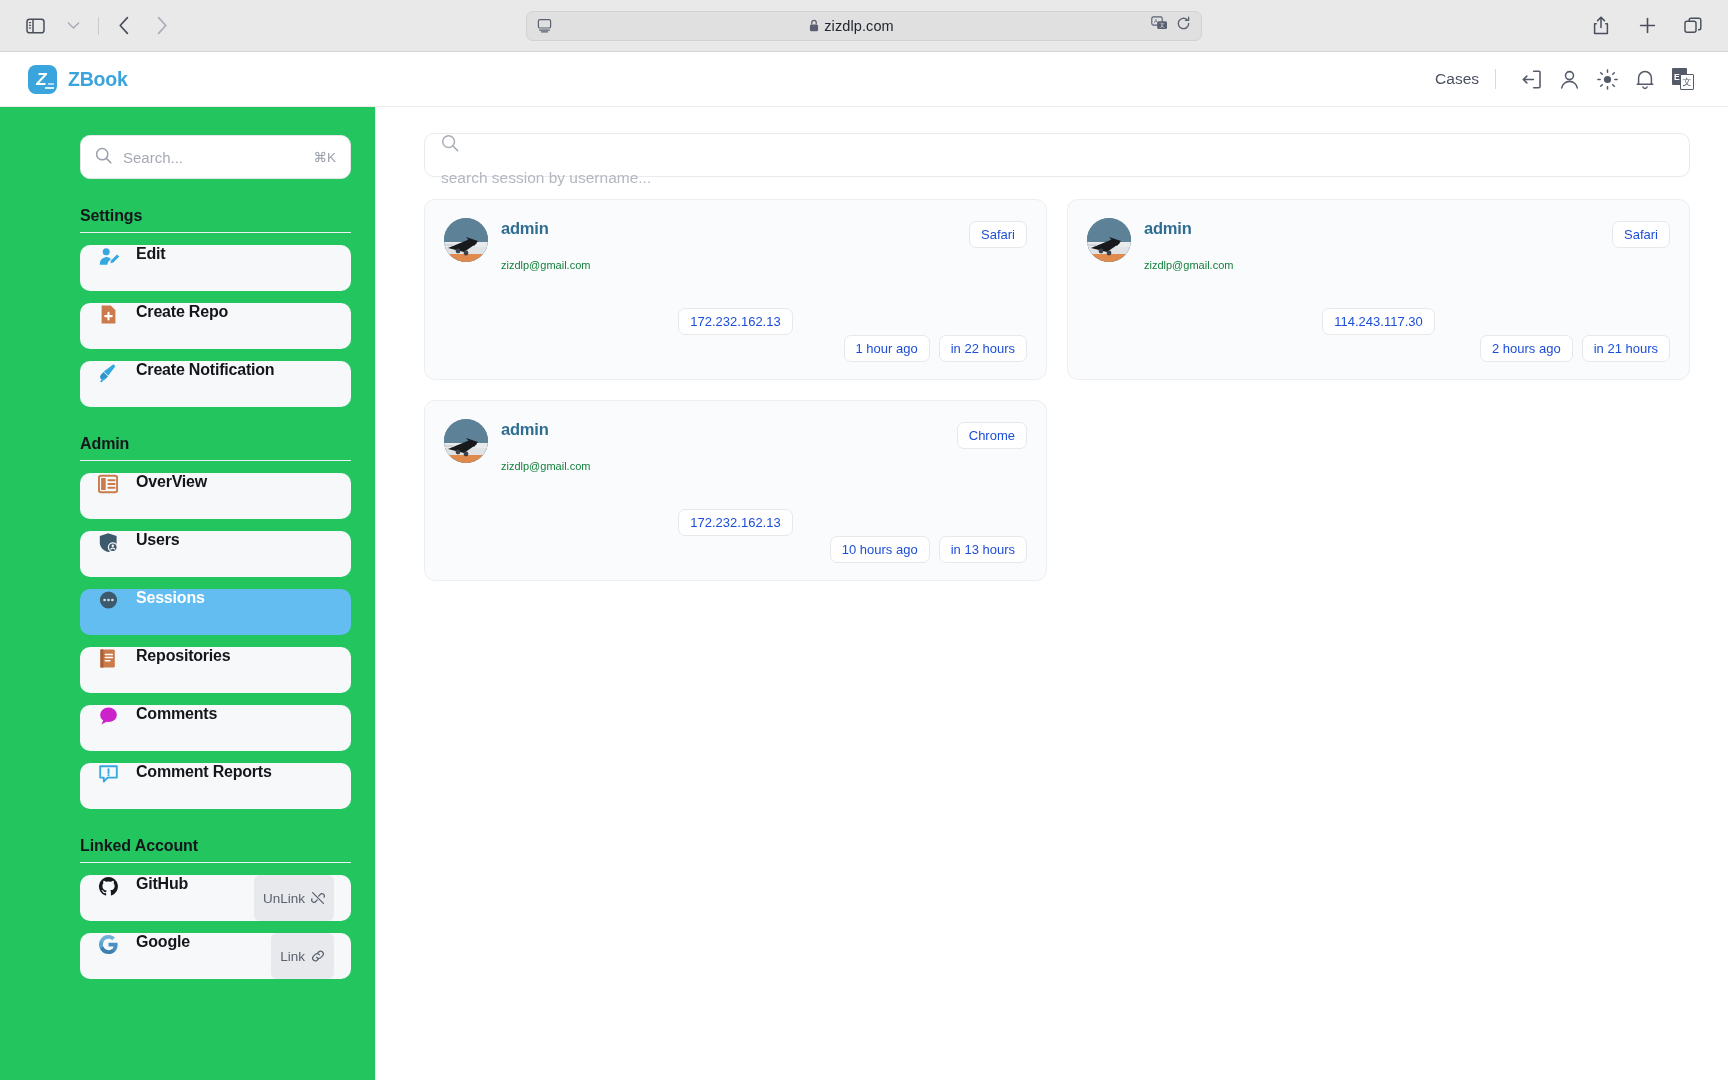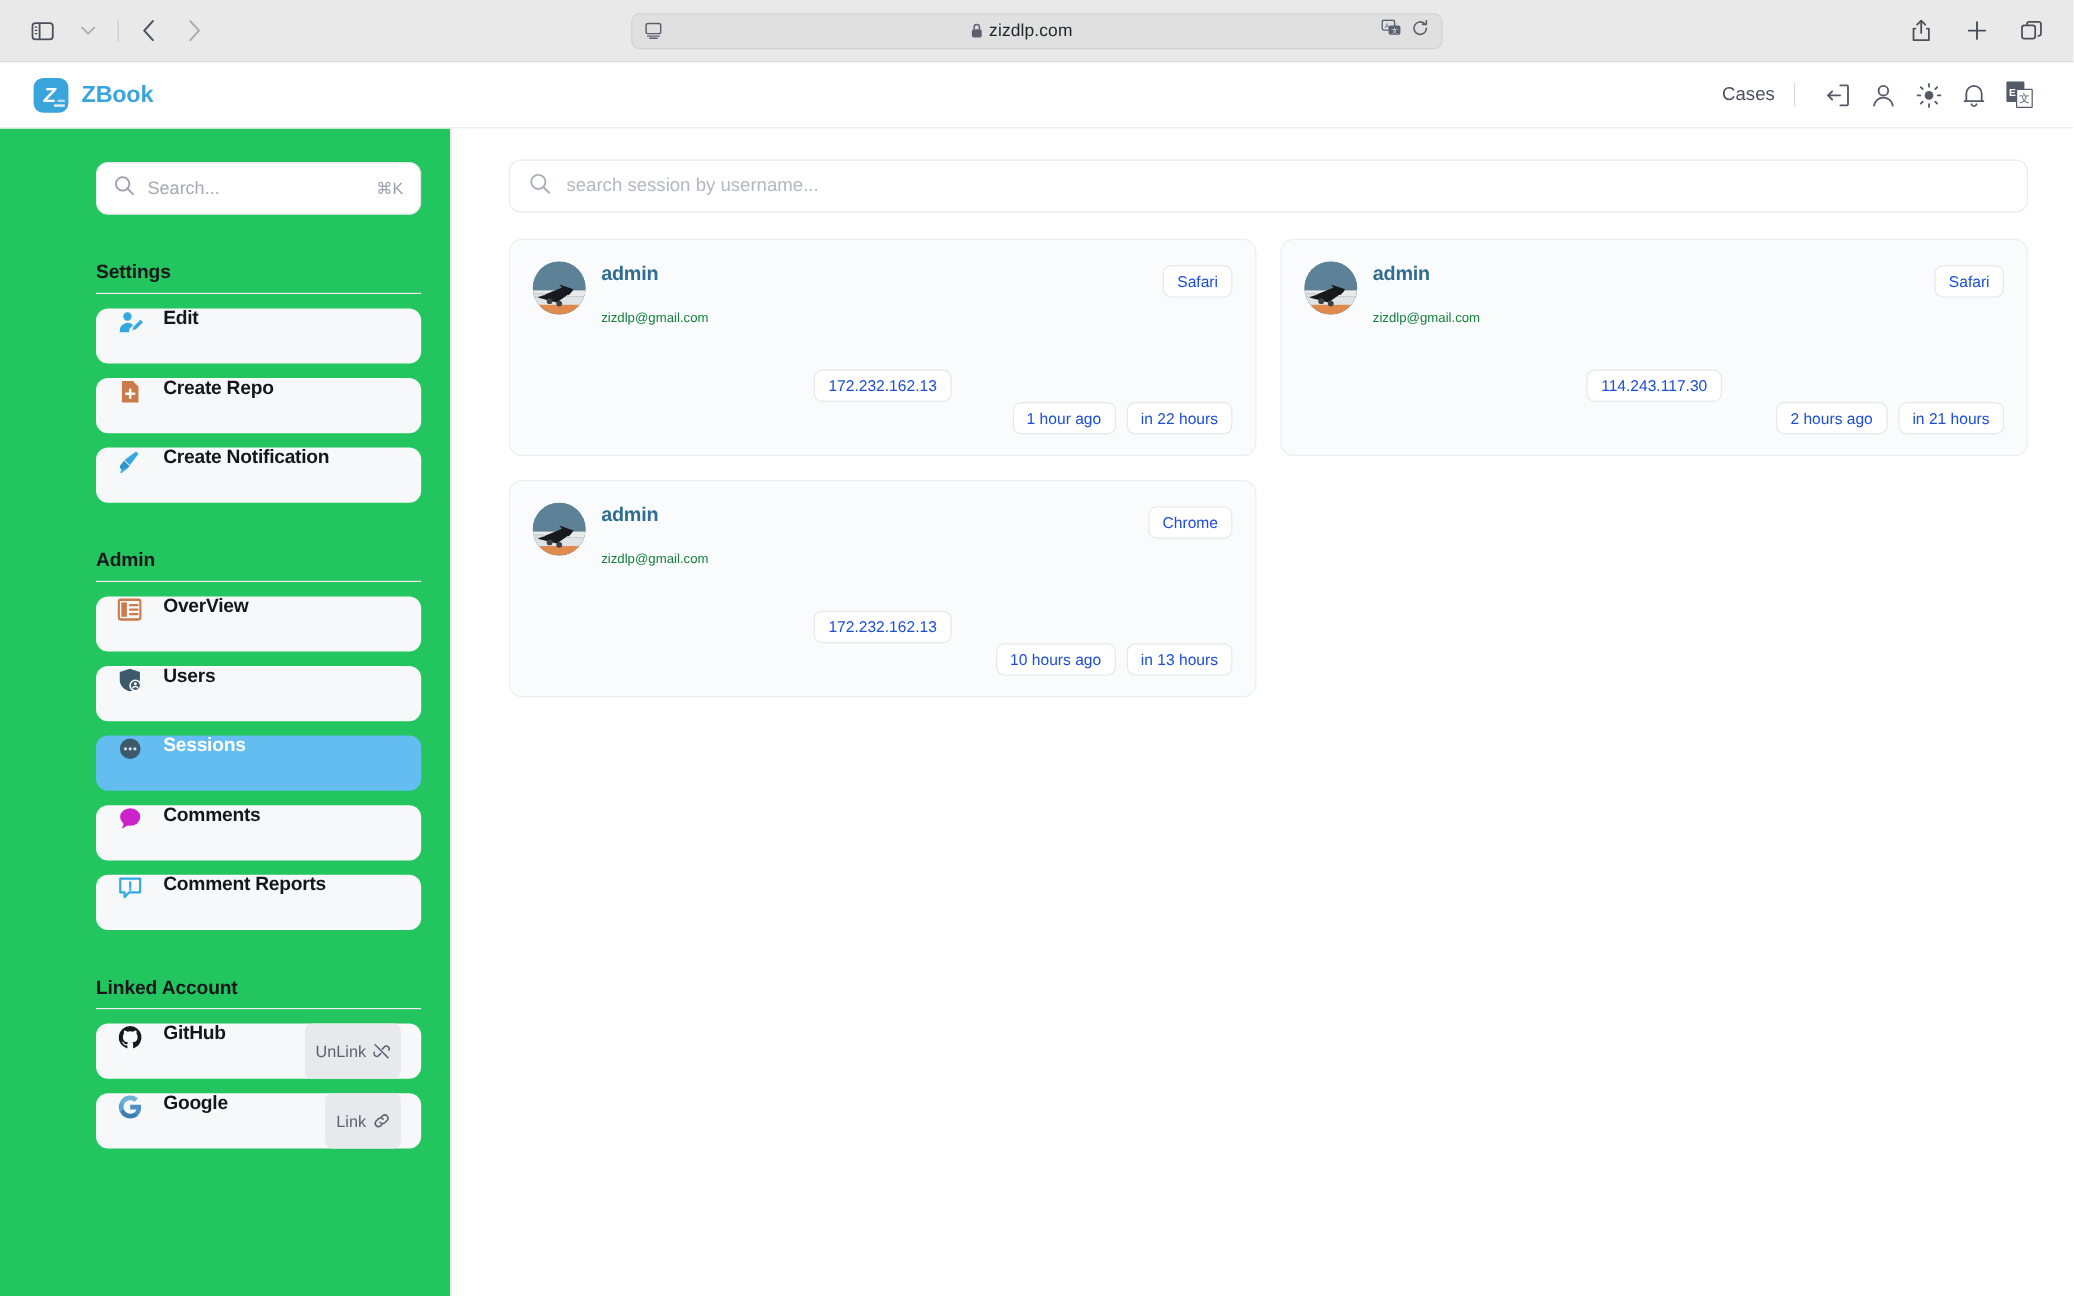--- a/index.html
+++ b/index.html
@@ -199,21 +199,21 @@
   }
   .side-search .kbd {
     font-size: 13.5px;
     color: #9ba0ab;
   }
 
   .sec-title {
     font-size: 16px;
     font-weight: 600;
     color: #14161c;
-    margin-top: 40px;
+    margin-top: 28px;
     padding-bottom: 7px;
     border-bottom: 1px solid #eceef1;
     letter-spacing: -0.1px;
   }
 
   .nav-item {
     height: 46px;
     background: #f7f8fa;
     border-radius: 10px;
     display: flex;
@@ -252,24 +252,25 @@
   .main {
     flex: 1;
     padding: 26px 38px 0 48px;
     overflow: hidden;
   }
   .main-search {
     height: 44px;
     border: 1px solid #e8eaee;
     border-radius: 10px;
     display: flex;
-    align-items: center;
+    align-items: flex-start;
     padding: 0 16px;
     gap: 13px;
     background: #fff;
+    flex-direction: column;
   }
   .main-search .ph {
     font-size: 15.5px;
     color: #b3b7c0;
   }
 
   .cards {
     display: grid;
     grid-template-columns: 1fr 1fr;
     gap: 20px;
@@ -561,20 +562,32 @@
         <svg width="21" height="21" viewBox="0 0 21 21" fill="none">
           <circle cx="10.5" cy="10" r="8.6" fill="#3d5a6c"></circle>
           <circle cx="6.6" cy="10" r="1.35" fill="#cfe0ea"></circle>
           <circle cx="10.5" cy="10" r="1.35" fill="#cfe0ea"></circle>
           <circle cx="14.4" cy="10" r="1.35" fill="#cfe0ea"></circle>
         </svg>
       </span>
       <span class="nav-label">Sessions</span>
     </div>
 
+    <div class="nav-item">
+      <span class="nav-ico">
+        <svg width="20" height="21" viewBox="0 0 20 21" fill="none">
+          <rect x="2.4" y="1.4" width="14.4" height="18.2" rx="1.4" fill="#cb7a4b"></rect>
+          <rect x="2.4" y="1.4" width="3" height="18.2" fill="#a85f36"></rect>
+          <line x1="7.4" y1="6.4" x2="14.4" y2="6.4" stroke="#fff" stroke-width="1.5" stroke-linecap="round"></line>
+          <line x1="7.4" y1="9.6" x2="14.4" y2="9.6" stroke="#fff" stroke-width="1.5" stroke-linecap="round"></line>
+          <line x1="7.4" y1="12.8" x2="11.8" y2="12.8" stroke="#fff" stroke-width="1.5" stroke-linecap="round"></line>
+        </svg>
+      </span>
+      <span class="nav-label">Repositories</span>
+    </div>
 
     <div class="nav-item">
       <span class="nav-ico">
         <svg width="21" height="20" viewBox="0 0 21 20" fill="none">
           <ellipse cx="10.5" cy="8.8" rx="8.4" ry="7.3" fill="#cc22cc"></ellipse>
           <path d="M5.6 13.6 L3.4 18.6 L9.4 15.2 Z" fill="#cc22cc"></path>
         </svg>
       </span>
       <span class="nav-label">Comments</span>
     </div>

